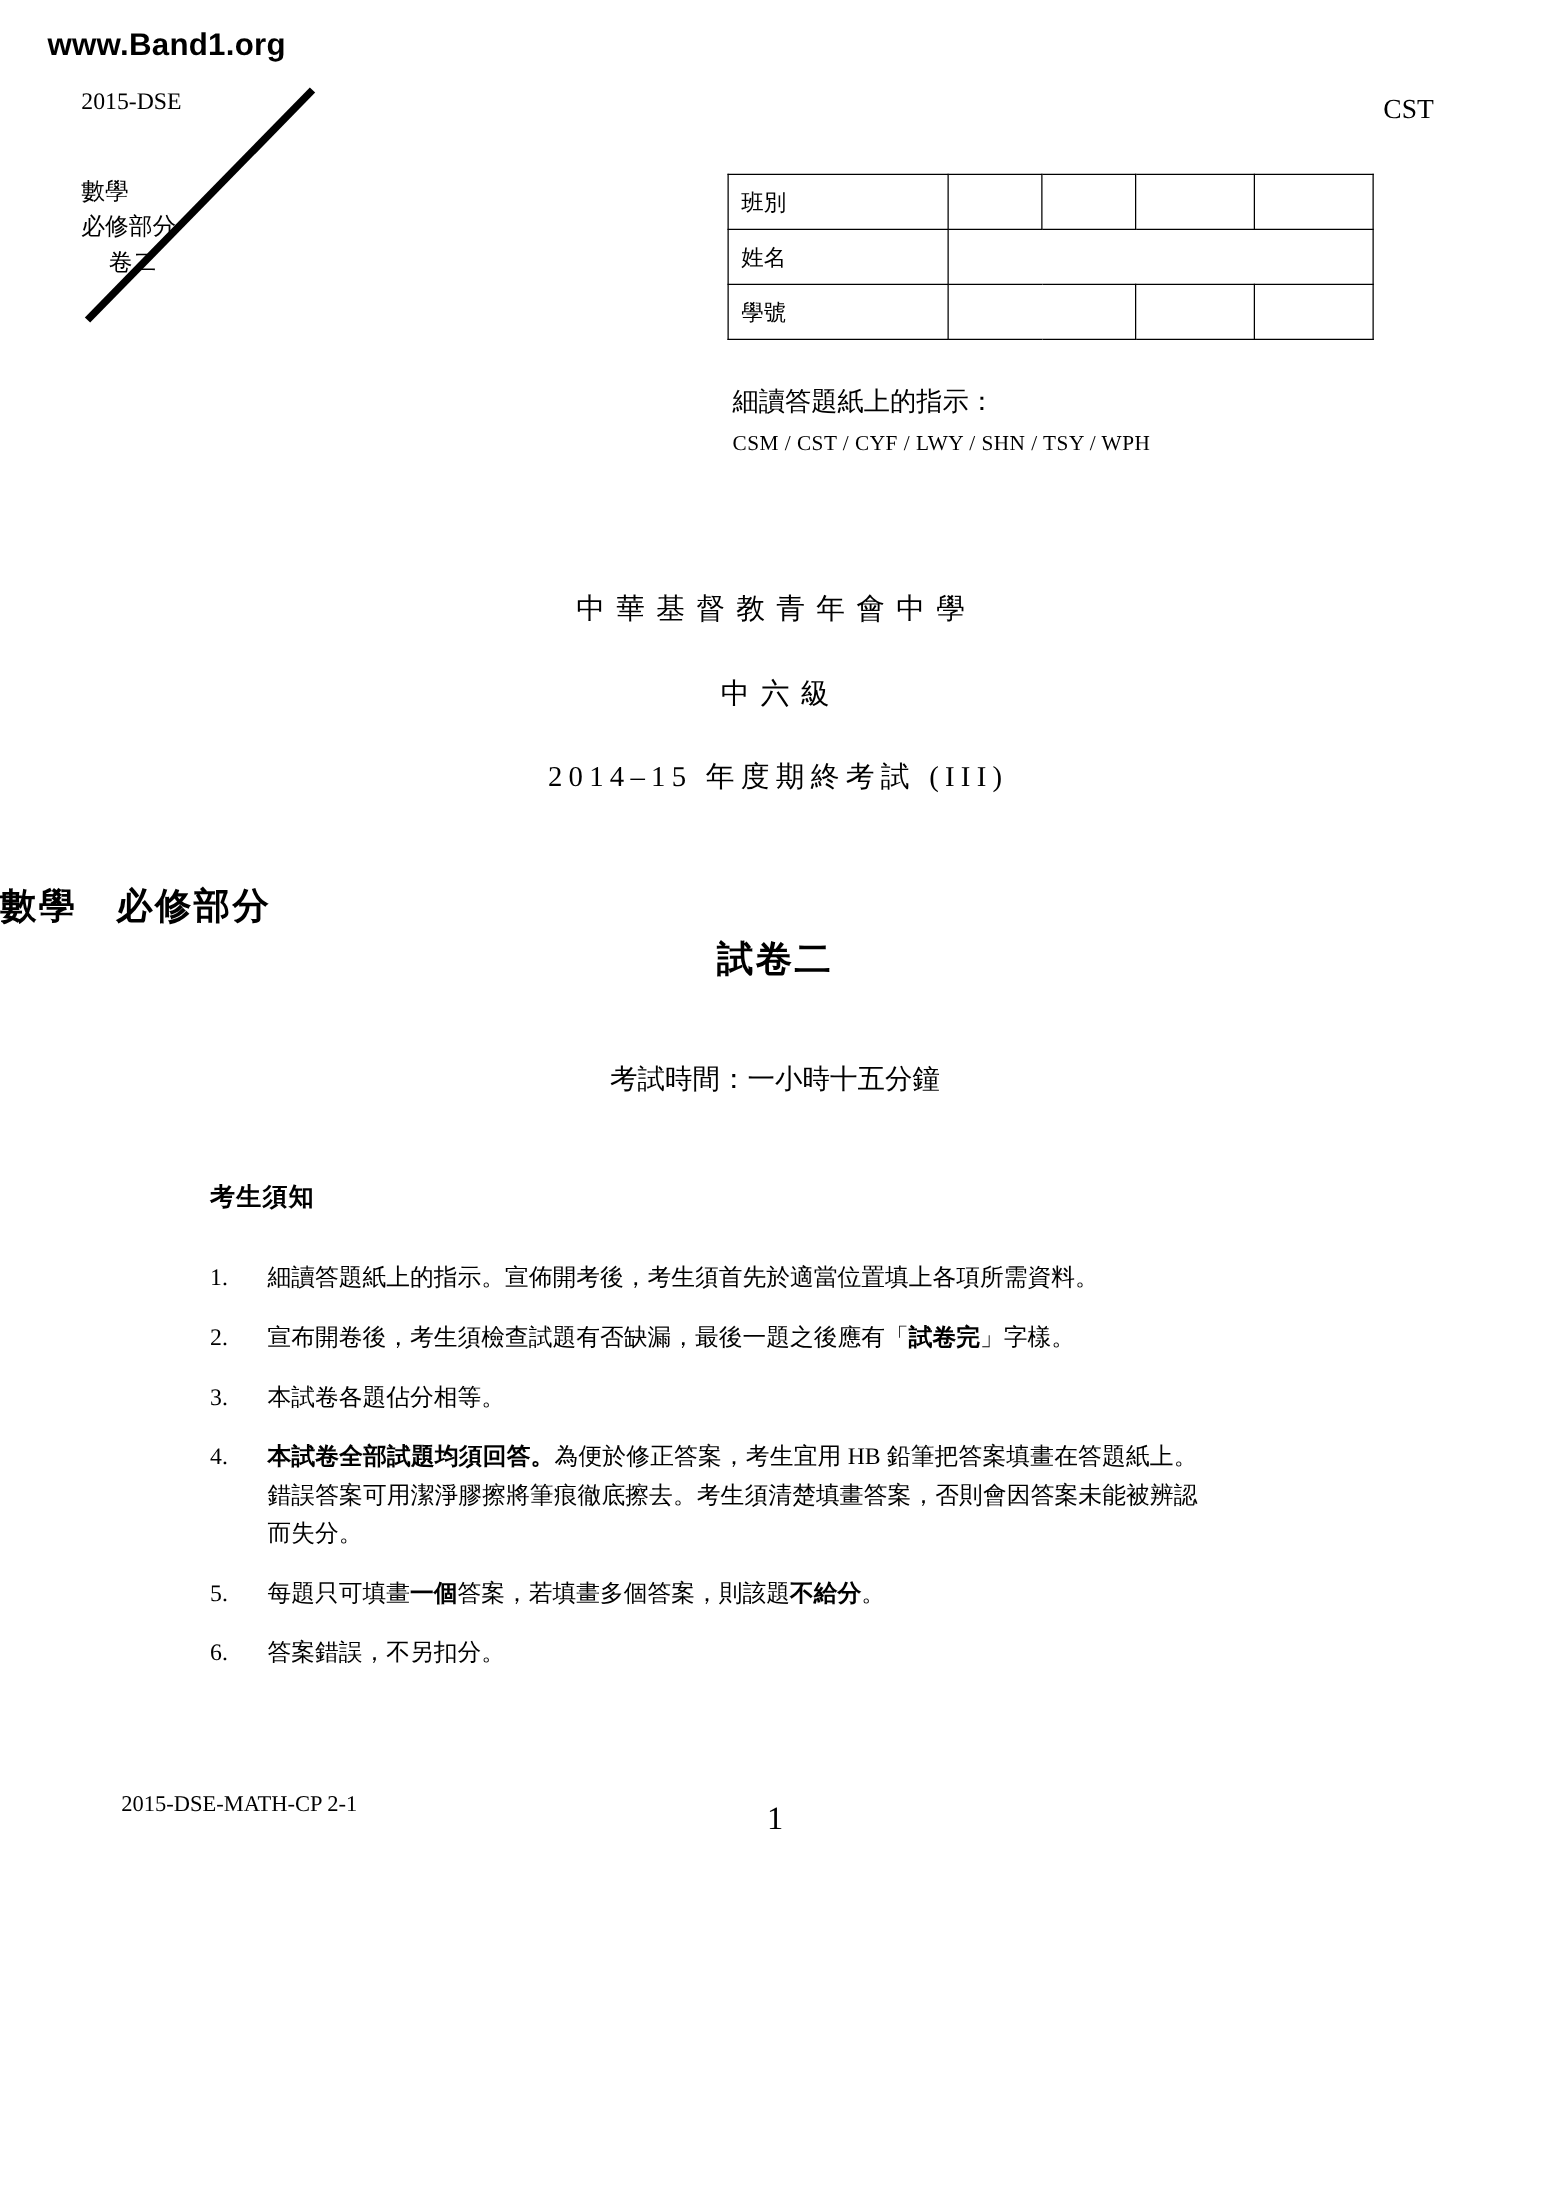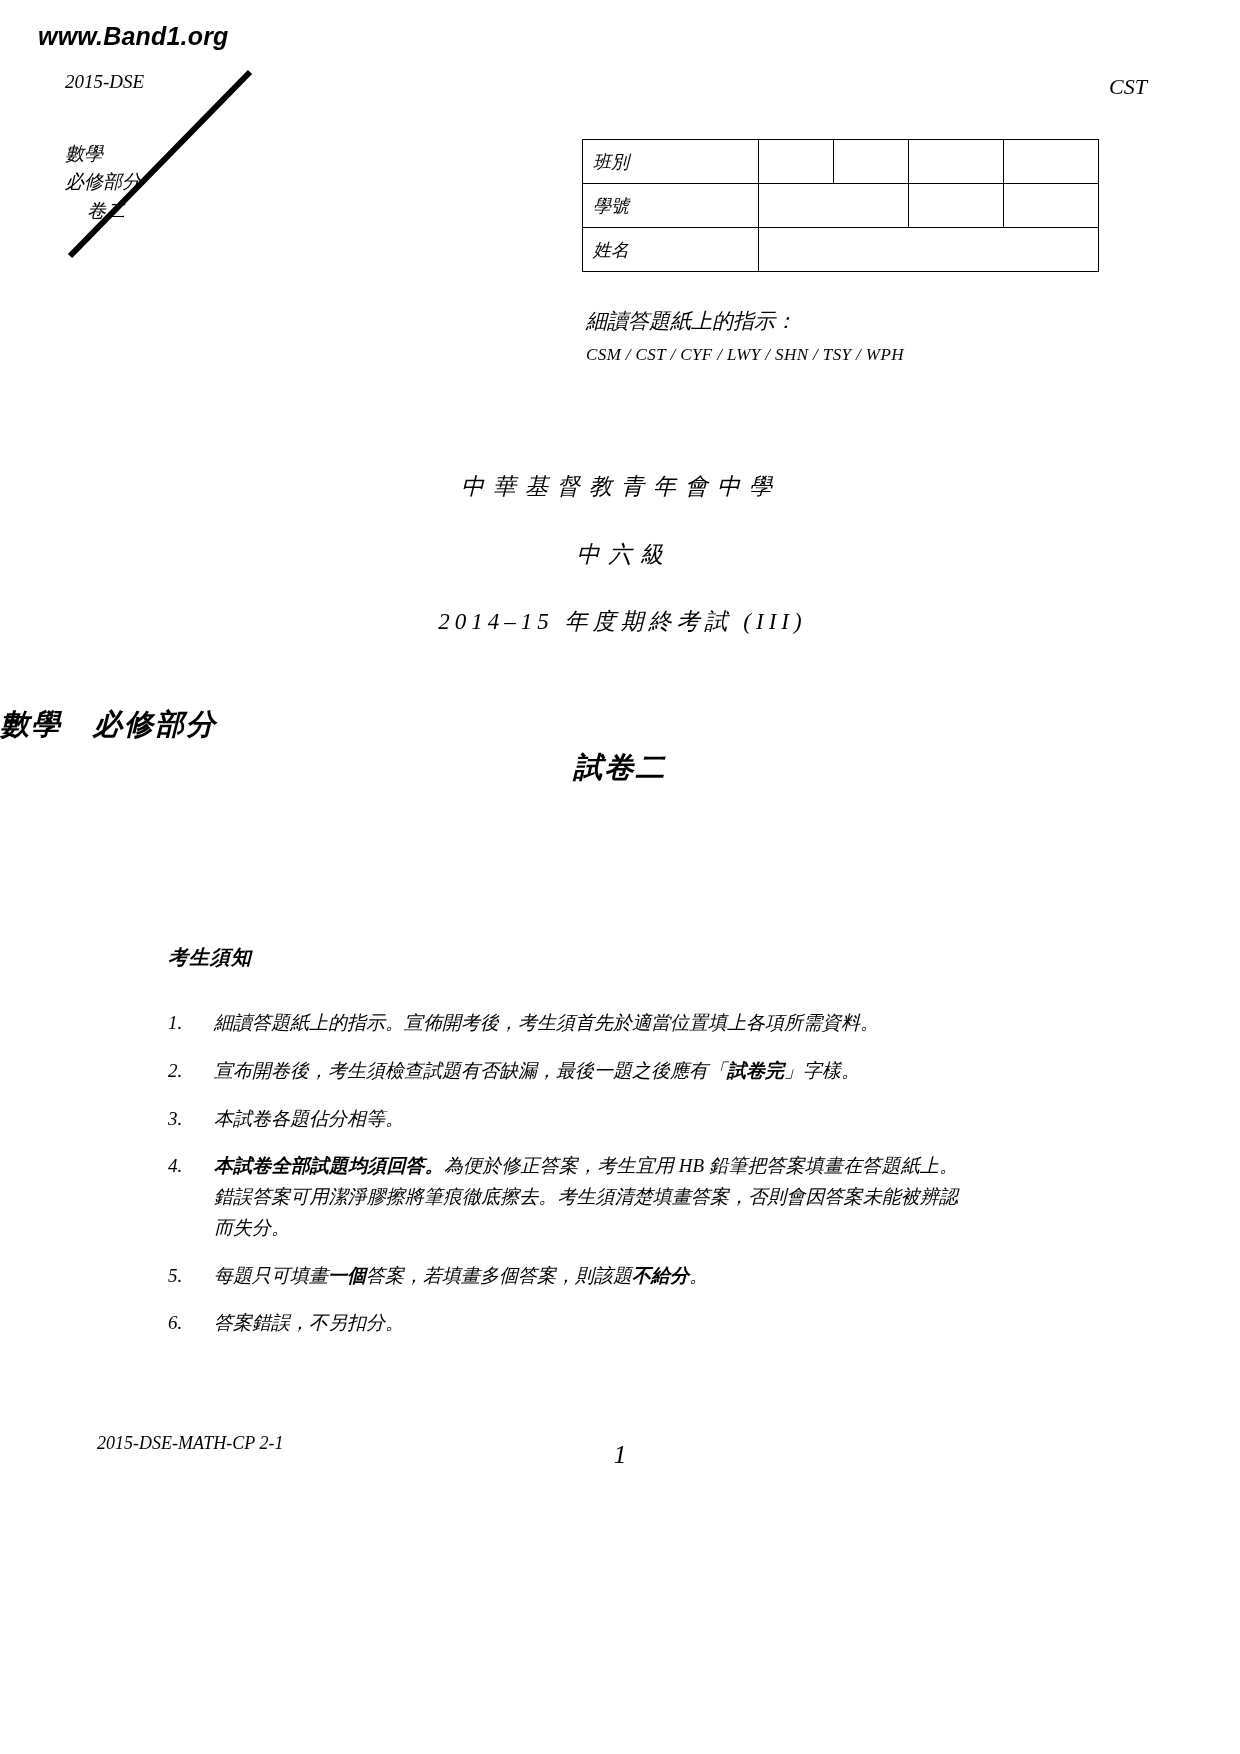--- a/index.html
+++ b/index.html
@@ -12,21 +12,20 @@
     height: 1754px;
     position: relative;
     font-family: "Liberation Serif", serif;
     color: #000000;
     overflow: hidden;
   }
 
   .page {
     position: absolute;
     inset: 0;
-    font-style: italic;
   }
 
   
   .site-url {
     position: absolute;
     left: 38px;
     top: 22px;
     font-family: "Liberation Sans", sans-serif;
     font-weight: bold;
     font-size: 25px;
@@ -236,44 +235,45 @@
   <table class="info-table">
     <tbody>
         <tr>
       <td class="label">班別</td>
       <td class="cellw-s"></td>
       <td class="cellw-s"></td>
       <td class="cellw-s"></td>
       <td class="cellw-s"></td>
     </tr>
     <tr>
+      <td class="label">姓名</td>
+      <td class="cellw-name" colspan="4"></td>
+    </tr>
+    <tr>
       <td class="label">學號</td>
       <td class="cellw-l" colspan="2"></td>
       <td class="cellw-m"></td>
       <td class="cellw-m"></td>
     </tr>
-    <tr>
-      <td class="label">姓名</td>
-      <td class="cellw-name" colspan="4"></td>
-    </tr>
   </tbody>
     </table>
 
   <div class="circle-line">
     <div>細讀答題紙上的指示：</div>
     <div class="names">CSM / CST / CYF / LWY / SHN / TSY / WPH</div>
   </div>
 
   <div class="school-name">中華基督教青年會中學</div>
   <div class="form-level">中六級</div>
   <div class="exam-title-line">2014–15 年度期終考試 (III)</div>
 
   <div class="subject-line">數學　必修部分</div>
   <div class="paper-line">試卷二</div>
 
+  <div class="duration-line">考試時間：一小時十五分鐘</div>
 
   <div class="notice-heading">考生須知</div>
 
   <div class="notice-list">
     <div class="notice-item">
       <div class="notice-num">1.</div>
       <div class="notice-text">細讀答題紙上的指示。宣佈開考後，考生須首先於適當位置填上各項所需資料。</div>
     </div>
     <div class="notice-item">
       <div class="notice-num">2.</div>

